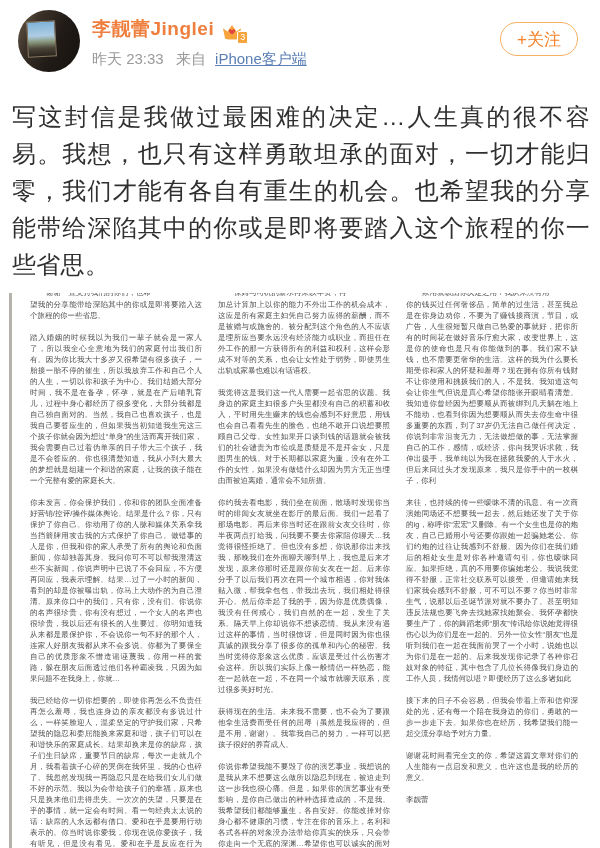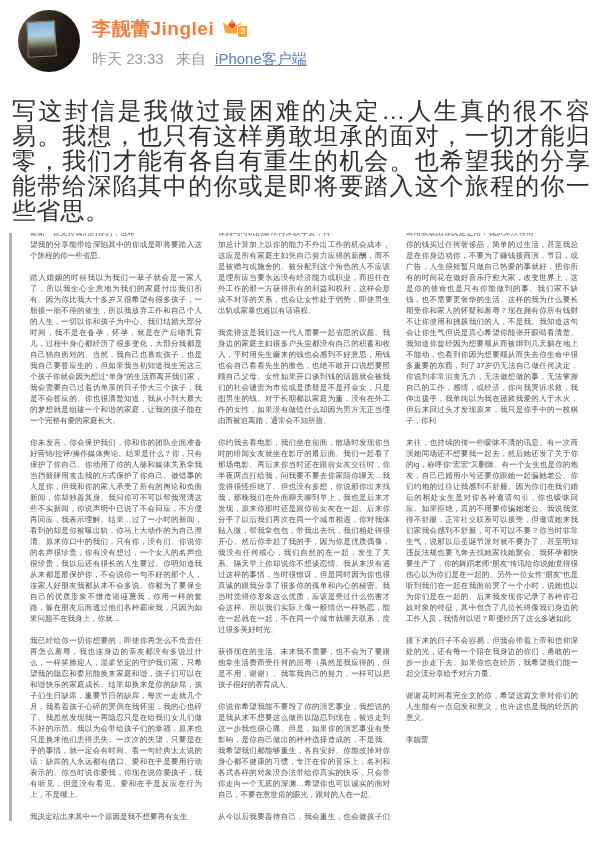--- a/index.html
+++ b/index.html
@@ -9,43 +9,43 @@
 
   
   .hdr{position:relative;padding:12px 18px 0 18px;height:82px;box-sizing:border-box;}
   .avatar{position:absolute;left:18px;top:10px;width:62px;height:62px;border-radius:50%;
           background:linear-gradient(115deg,#6b5b49 0%,#3a3028 28%,#201b16 60%,#15110e 100%);
           overflow:hidden;}
   .avatar .pic{position:absolute;left:9px;top:11px;width:27px;height:34px;transform:rotate(-3deg);
           background:linear-gradient(180deg,#7fb3d9 0%,#aecde4 40%,#8a9a7e 58%,#4a4336 78%,#2a241d 100%);
           border:1px solid #8a7a63;}
   .hmeta{margin-left:74px;padding-top:4px;}
-  .uline{display:flex;align-items:flex-start;}
+  .uline{display:flex;align-items:flex-end;}
   .uname{font-size:19px;font-weight:bold;color:#ee7f3e;letter-spacing:.5px;}
   .vip{position:relative;display:inline-block;width:24px;height:20px;margin-left:7px;}
   .vip svg{display:block;}
   .vip .lvl{position:absolute;right:-3px;bottom:-2px;background:#f7a43d;color:#fff;
             font-size:9px;line-height:11px;padding:0 2px;border-radius:2px;border:1px solid #fff;}
   .tline{margin-top:8px;font-size:15px;color:#9b9b9b;}
   .tline .src{margin-left:8px;}
   .tline .srclink{color:#5b7fb5;margin-left:5px;text-decoration:underline;}
   .follow{position:absolute;right:22px;top:22px;height:34px;padding:0 16px;background:#fff;
           border:1.5px solid #f7b064;border-radius:18px;color:#f5822a;font-size:17px;
           font-family:"Liberation Sans",sans-serif;display:flex;align-items:center;cursor:pointer;}
 
   
-  .post-text{margin:16px 10px 0 12px;font-size:24px;line-height:25px;color:#303030;
+  .post-text{margin:16px 10px 0 12px;font-size:24px;line-height:37px;color:#303030;
              text-align:justify;letter-spacing:.3px;}
 
   
   .letter{margin:10px 0 0 9px;height:588px;overflow:hidden;display:flex;gap:16px;
           border-left:3px solid #b6b2ab;padding-left:18px;box-sizing:border-box;}
   .col{width:172px;flex:0 0 172px;font-size:7.5px;line-height:11px;color:#4e4e4e;
        text-align:justify;filter:blur(.22px);}
-  .col .clip{height:5px;overflow:hidden;margin-bottom:1px;}
+  .col .clip{height:5px;overflow:hidden;margin-bottom:1px;margin-left:16px;}
   .col .clip span{display:block;margin-top:-6px;white-space:nowrap;}
   .col .body{white-space:pre-line;}
 </style>
 </head>
 <body>
 
 <div class="page">
 
   <div class="hdr">
     <div class="avatar">
@@ -61,20 +61,21 @@
           </svg>
           <span class="lvl">3</span>
         </span>
       </div>
       <div class="tline">
         <span>昨天 23:33</span>
         <span class="src">来自</span>
         <span class="srclink">iPhone客户端</span>
       </div>
     </div>
+    <button class="follow">+关注</button>
   </div>
 
   <div class="post-text">写这封信是我做过最困难的决定…人生真的很不容易。我想，也只有这样勇敢坦承的面对，一切才能归零，我们才能有各自有重生的机会。也希望我的分享能带给深陷其中的你或是即将要踏入这个旅程的你一些省思。</div>
 
   <div class="letter">
     <div class="col">
       <div class="clip">
           <span>谢谢一直支持我们的你们，也希</span>
         </div>
       <div class="body">望我的分享能带给深陷其中的你或是即将要踏入这个旅程的你一些省思。

